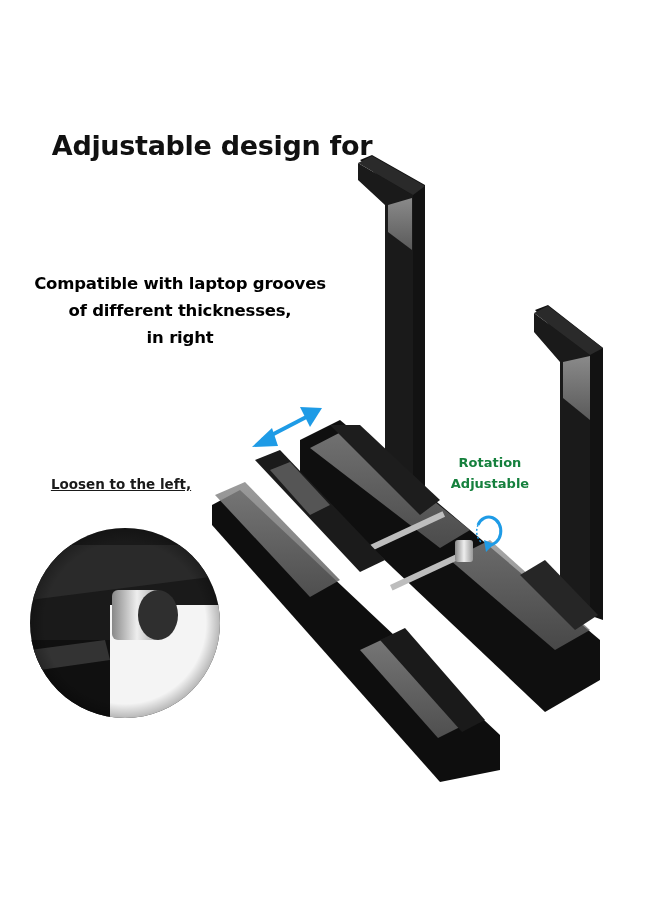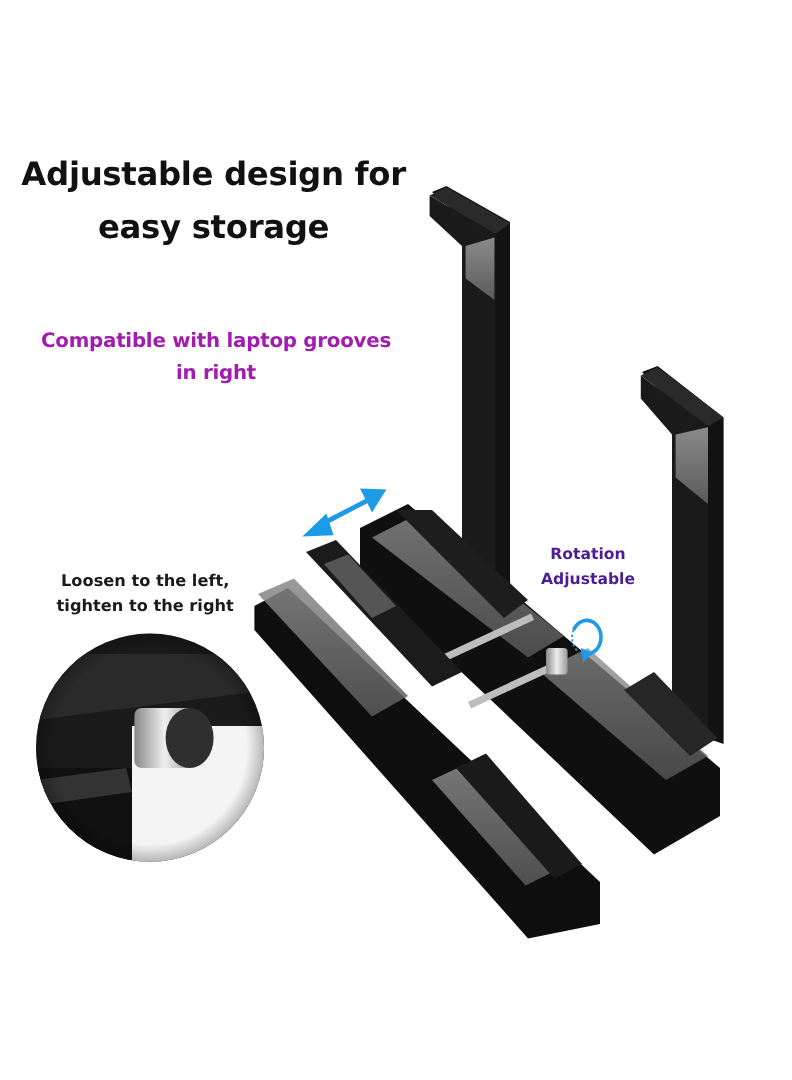--- a/index.html
+++ b/index.html
@@ -1,25 +1,25 @@
 <!DOCTYPE html>
 <html><head>
 <meta charset="utf-8">
 <style>
   html, body { margin: 0; padding: 0; background: #ffffff; }
   body { width: 660px; height: 900px; position: relative; overflow: hidden;
          font-family: "DejaVu Sans", "Liberation Sans", sans-serif; color: #111; }
   .headline { position: absolute; left: 0; top: 124px; width: 356px; text-align: center;
-              font-weight: bold; font-size: 27px; line-height: 44px; color: #111; letter-spacing: -0.3px; }
+              font-weight: bold; font-size: 27px; line-height: 44px; color: #111; letter-spacing: -0.3px; padding-left: 34px; }
   .subtext { position: absolute; left: 0; top: 270px; width: 360px; text-align: center;
-             font-weight: bold; font-size: 16.5px; line-height: 27px; color: #a21caf; letter-spacing: -0.2px; }
+             font-weight: bold; font-size: 16.5px; line-height: 27px; color: #000000; letter-spacing: -0.2px; }
   .callout-left { position: absolute; left: 36px; top: 474px; width: 170px; text-align: center;
-                  font-weight: bold; font-size: 13.5px; line-height: 21px; color: #1a1a1a; }
+                  font-weight: bold; font-size: 13.5px; line-height: 21px; color: #1a1a1a; text-decoration: underline; }
   .callout-right { position: absolute; left: 440px; top: 452px; width: 100px; text-align: center;
-                   font-weight: bold; font-size: 13px; line-height: 21px; color: #4c1d95; }
+                   font-weight: bold; font-size: 13px; line-height: 21px; color: #15803d; }
   .art { position: absolute; left: 0; top: 0; width: 660px; height: 900px; }
   .line { display: block; }
 </style>
 </head>
 <body>
 
 <svg class="art" viewBox="0 0 660 900" xmlns="http://www.w3.org/2000/svg">
   <defs>
     <linearGradient id="plate" x1="0" y1="0" x2="1" y2="0">
       <stop offset="0" stop-color="#1c1c1c"></stop>
@@ -104,29 +104,28 @@
       <path d="M30 650 L105 640 L110 660 L40 670 Z" fill="#333"></path>
       <rect x="112" y="590" width="50" height="50" rx="6" fill="url(#knurl)"></rect>
       <ellipse cx="158" cy="615" rx="20" ry="25" fill="#2f2f2f"></ellipse>
     </g>
     <circle cx="125" cy="623" r="95" fill="url(#circleShade)"></circle>
   </g>
 </svg>
 
 <div class="headline">
   <span class="line">Adjustable design for</span>
-  <span class="line">easy storage</span>
 </div>
 
 <div class="subtext">
   <span class="line">Compatible with laptop grooves</span>
+  <span class="line">of different thicknesses,</span>
   <span class="line">in right</span>
 </div>
 
 <div class="callout-left">
   <span class="line">Loosen to the left,</span>
-  <span class="line">tighten to the right</span>
 </div>
 
 <div class="callout-right">
   <span class="line">Rotation</span>
   <span class="line">Adjustable</span>
 </div>
 
 </body></html>

